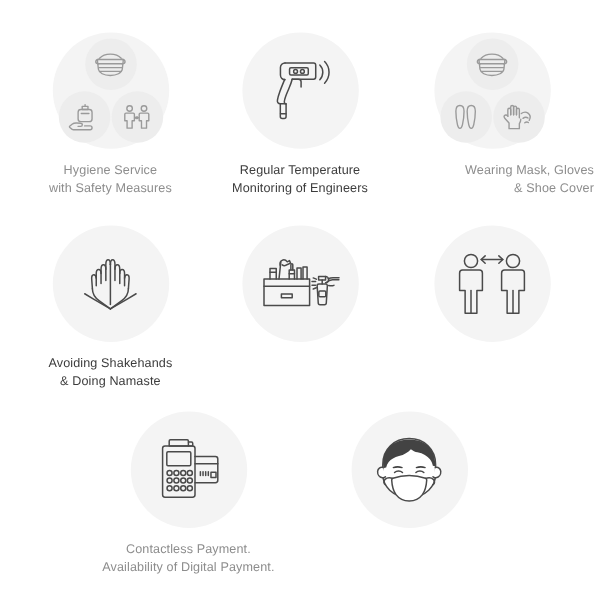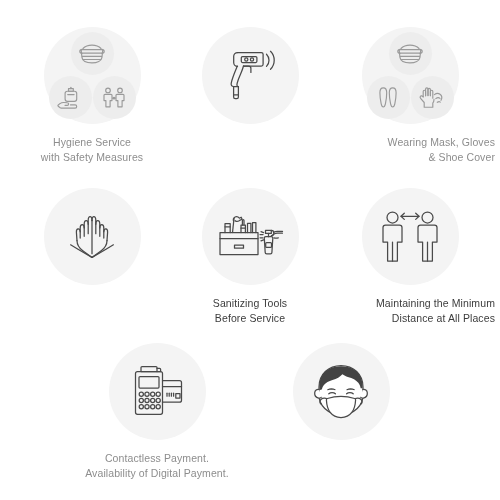--- a/index.html
+++ b/index.html
@@ -152,20 +152,22 @@
         <circle class="st" cx="32" cy="14.5" r="1.6"></circle>
         <path class="st" d="M23.5 21h5.2c1.2 0 2.2 1 2.2 2.2v4.2"></path>
         <path class="st" d="M17.3 21.1c-1.5 3.6-3 7.1-4.2 10.6-.9 2.5-1.6 4.8-1.9 6.7-.3 1.9.6 2.9 2.4 3.1"></path>
         <path class="st" d="M23.5 21c-.7 2.6-1.6 5-2.6 7.3-1 2.5-2 4.7-2.8 6.9-.7 1.9-1.1 3.5-1.2 4.8 0 1 .5 1.5 1.5 1.6"></path>
         <path class="st" d="M13.6 41.5h4.8v10.6c0 .9-.7 1.6-1.6 1.6h-1.6c-.9 0-1.6-.7-1.6-1.6V41.5z"></path>
         <path class="st" d="M13.8 49.8h4.5"></path>
         <path class="st" d="M46.5 9.2c1.6 1.6 2.5 3.8 2.5 6.1s-.9 4.5-2.5 6.1"></path>
         <path class="st" d="M50.5 6.3c2.4 2.4 3.7 5.6 3.7 9s-1.3 6.6-3.7 9"></path>
       </svg>
     </div>
+    <div class="caption">Regular Temperature
+Monitoring of Engineers</div>
   </div>
 
   <div class="card r1 c3">
     <div class="disc">
       <div class="cluster">
 
         <div class="subdisc top">
           <svg width="30" height="24" viewBox="0 0 30 24" aria-hidden="true">
             <path class="st-lt" d="M6 6.5c2-2.2 5-3.4 9-3.4s7 1.2 9 3.4"></path>
             <path class="st-lt" d="M5.4 7.4c-1.6.2-2.6 1-2.6 2 0 1.1 1.2 1.7 2.4 1.8"></path>
@@ -214,20 +216,22 @@
         <path class="st" d="M35.8 17.3c0-2.1.7-3.7 2-3.7s2 1.6 2 3.7v12"></path>
         <path class="st" d="M39.8 20.9c0-2 .8-3.4 2-3.4s2 1.4 2 3.4v10.2"></path>
         <path class="st" d="M43.8 24.8c.2-1.8 1-3 2.1-2.9 1.1.1 1.8 1.5 1.7 3.4l-.6 8.3"></path>
         <path class="st" d="M32 13.5v33.2"></path>
         <path class="st" d="M17 33.6c0 3.9 2.2 7.6 5.8 10.2l9.2 6.6"></path>
         <path class="st" d="M47 33.6c0 3.9-2.2 7.6-5.8 10.2L32 50.4"></path>
         <path class="st" d="M32 50.4 18 42.2c-2.5-1.5-5-3-7.4-4.4"></path>
         <path class="st" d="M32 50.4l14-8.2c2.5-1.5 5-3 7.4-4.4"></path>
       </svg>
     </div>
+    <div class="caption">Avoiding Shakehands
+&amp; Doing Namaste</div>
   </div>
 
   <div class="card r2 c2">
     <div class="disc plain">
       <svg width="68" height="56" viewBox="0 0 68 56" aria-hidden="true">
 
         <path class="st" d="M4 23.5h38v22H4z"></path>
         <path class="st" d="M4 29.5h38"></path>
         <path class="st" d="M18.5 36h9v3.2h-9z"></path>
 
@@ -253,40 +257,36 @@
         <path class="st" d="M52.5 24.4v3.3"></path>
         <path class="st" d="M55.3 21.4c1.4 0 2.6 1.2 2.6 2.6 0 1.4-1.2 2.6-2.6 2.6"></path>
         <path class="st" d="M49.8 27.7h5.6c.8 0 1.4.6 1.4 1.4l-.9 14.4c0 .8-.7 1.4-1.5 1.4h-3.7c-.8 0-1.5-.6-1.5-1.4l-.9-14.4c0-.8.7-1.4 1.5-1.4z"></path>
         <path class="st" d="M50.6 33.5h4c.5 0 .9.4.9.9v3c0 .5-.4.9-.9.9h-4c-.5 0-.9-.4-.9-.9v-3c0-.5.4-.9.9-.9z"></path>
 
         <path class="st" d="M56 26.6c1.5-1.5 3.3-2.4 5.1-2.4h5.3"></path>
         <path class="st" d="M57.5 23.3c1.3-.6 2.7-.9 4-.9h5"></path>
         <path class="st" d="M57.9 28.9c1.4.4 3 .4 4.4-.1"></path>
       </svg>
     </div>
-    <div class="caption">Sanitizing Tools
-Before Service</div>
   </div>
 
   <div class="card r2 c3">
     <div class="disc plain">
       <svg width="66" height="58" viewBox="0 0 66 58" aria-hidden="true">
         <circle class="st" cx="15.5" cy="9.5" r="5.5"></circle>
         <path class="st" d="M8.5 17h14c1.4 0 2.5 1.1 2.5 2.5v14.5h-4.6V53h-9.8V34H6V19.5C6 18.1 7.1 17 8.5 17z"></path>
         <path class="st" d="M15.5 34v19"></path>
         <circle class="st" cx="50.5" cy="9.5" r="5.5"></circle>
         <path class="st" d="M43.5 17h14c1.4 0 2.5 1.1 2.5 2.5v14.5h-4.6V53h-9.8V34H41V19.5c0-1.4 1.1-2.5 2.5-2.5z"></path>
         <path class="st" d="M50.5 34v19"></path>
         <path class="st" d="M24 8.3h18"></path>
         <path class="st" d="M27.3 5.2 24 8.3l3.3 3.1"></path>
         <path class="st" d="M38.7 5.2 42 8.3l-3.3 3.1"></path>
       </svg>
     </div>
-    <div class="caption">Maintaining the Minimum
-Distance at All Places</div>
   </div>
 
   <div class="card r3 c3r3-left">
     <div class="disc plain">
       <svg width="62" height="60" viewBox="0 0 62 60" aria-hidden="true">
 
         <path class="st" d="M16 4.5h14c.6 0 1 .4 1 1v4.1H15V5.5c0-.6.4-1 1-1z"></path>
         <path class="st" d="M31 6.3h2.6c.6 0 1 .4 1 1v2.3H31"></path>
 
         <path class="st" d="M11.5 9.6h23c1.1 0 2 .9 2 2v38.7c0 1.1-.9 2-2 2h-23c-1.1 0-2-.9-2-2V11.6c0-1.1.9-2 2-2z"></path>

